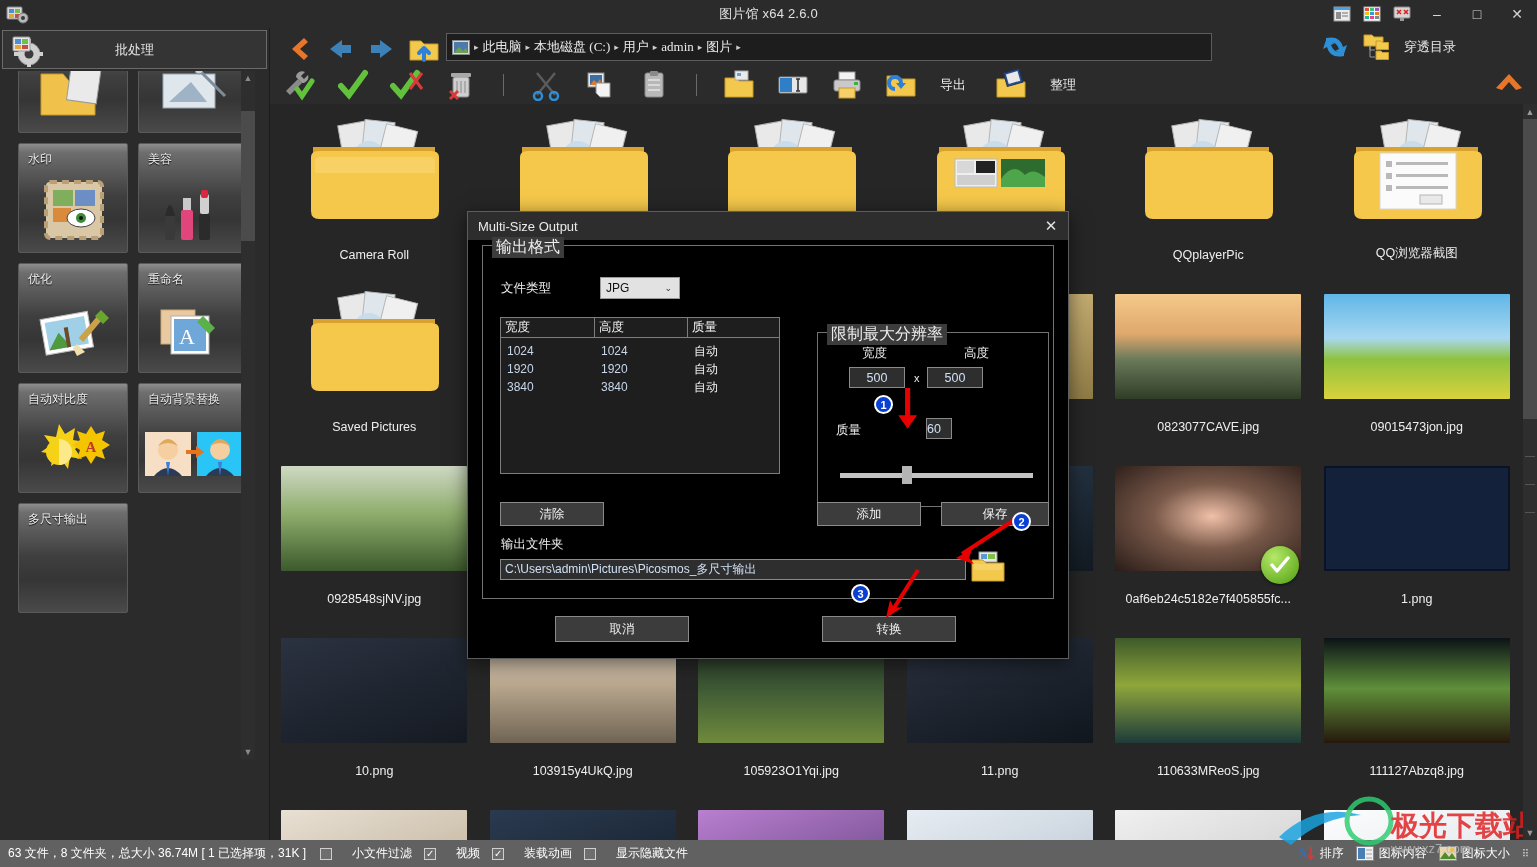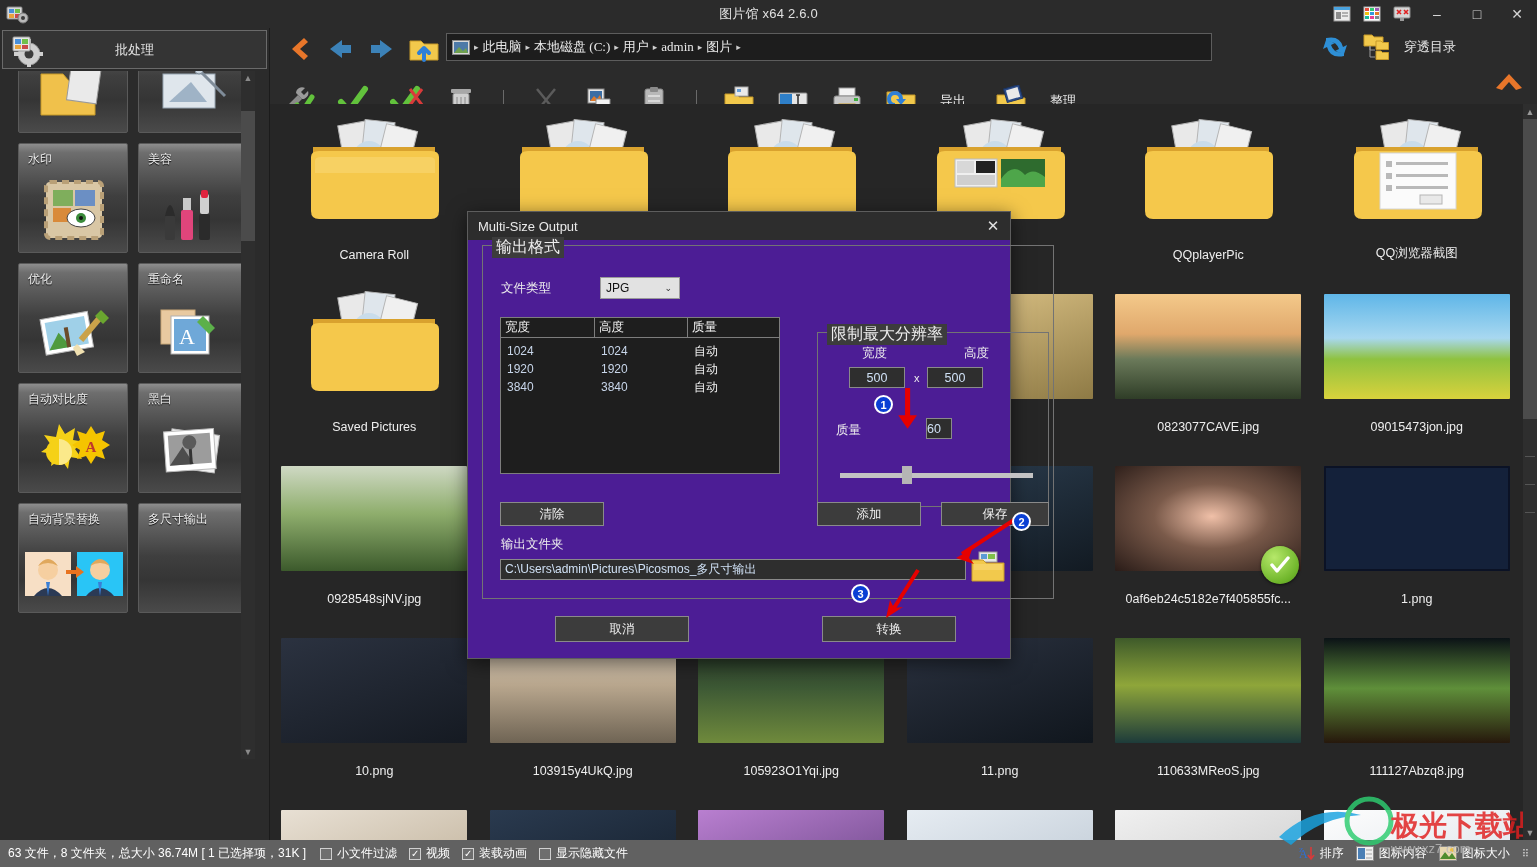--- a/index.html
+++ b/index.html
@@ -97,21 +97,21 @@
     position:absolute; left:176px; top:5px; width:766px; height:28px;
     background:#1d1d1d; border:1px solid #5d5d5d;
     display:flex; align-items:center; padding-left:5px; gap:4px;
   }
   .crumb{ font-size:13px; color:#eaeaea; font-family:"Liberation Serif","DejaVu Serif",serif; cursor:pointer; }
   .crumb-sep{ font-size:9px; color:#cfcfcf; }
   #refresh-ico{ position:absolute; left:1048px; top:4px; width:34px; height:30px; cursor:pointer; }
   #passthru{ position:absolute; left:1092px; top:4px; height:30px; display:flex; align-items:center; gap:6px; cursor:pointer; }
   #passthru .pt-label{ font-size:13px; }
 
-  #toolrow{ position:absolute; left:12px; top:56px; height:34px; display:flex; align-items:center; gap:20px; }
+  #toolrow{ position:absolute; left:12px; top:40px; height:34px; display:flex; align-items:center; gap:20px; }
   .tool{ width:34px; height:32px; position:relative; cursor:pointer; }
   .tool-sep{ width:1px; height:22px; background:#6a6a6a; margin:0 5px; }
   .tool-text{ font-size:13px; color:#eaeaea; margin-left:2px; margin-right:8px; cursor:pointer; }
   #collapse-ico{ position:absolute; right:10px; top:40px; width:36px; height:28px; cursor:pointer; }
 
   
   #grid-wrap{
     position:absolute; left:270px; top:104px; width:1267px; height:736px;
     background:#262626; overflow:hidden;
   }
@@ -143,32 +143,32 @@
   #grid-sb .thumb{ position:absolute; top:15px; width:14px; height:300px; background:#4b4b4b; }
   #grid-sb .tick{ position:absolute; right:2px; width:10px; height:1px; background:#555; }
 
   
   #statusbar{
     position:absolute; left:0; bottom:0; width:1537px; height:27px;
     background:#616161; display:flex; align-items:center; padding:0 8px;
     font-size:12px; color:#ffffff;
   }
   #statusbar .sep{ width:14px; }
-  .cbx{ display:flex; align-items:center; gap:5px; cursor:pointer; margin-right:12px; }
+  .cbx{ display:flex; align-items:center; gap:20px; cursor:pointer; margin-right:12px; }
   .cbx .box{
     width:12px; height:12px; border:1px solid #cfcfcf; background:#6e6e6e;
     display:flex; align-items:center; justify-content:center; font-size:10px; color:#fff;
   }
   #status-right{ position:absolute; right:8px; display:flex; align-items:center; gap:12px; }
   .sb-item{ display:flex; align-items:center; gap:5px; cursor:pointer; }
 
   
   #dialog{
-    position:absolute; left:467px; top:211px; width:544px; height:448px;
-    background:#4c1d95; border:1px solid #5d5d5d;
+    position:absolute; left:467px; top:211px; width:602px; height:448px;
+    background:#000000; border:1px solid #5d5d5d;
     box-shadow:0 4px 18px rgba(0,0,0,.55);
     z-index:50;
   }
   #dlg-titlebar{ height:28px; background:#2d2d2d; display:flex; align-items:center; position:relative; }
   #dlg-title{ margin-left:10px; font-size:13px; color:#eaeaea; }
   #dlg-close{
     position:absolute; right:0; top:0; width:34px; height:28px;
     display:flex; align-items:center; justify-content:center; cursor:pointer;
     color:#e2e2e2; font-size:15px;
   }
@@ -413,37 +413,20 @@
               <path d="M40 8 l6 10 10 -6 -2 12 12 2 -10 7 7 10 -12 -2 -2 12 -7 -10 -10 7 2 -12 -12 -2 10 -7 -7 -10 12 2z"></path>
             </g>
             <circle cx="40" cy="36" r="13" fill="#f5d117"></circle>
             <path d="M40 23 a13 13 0 0 1 0 26 z" fill="#fbe98a"></path>
             <path d="M72 10 l5 8 9 -3 -3 9 8 5 -8 5 3 9 -9 -3 -5 8 -5 -8 -9 3 3 -9 -8 -5 8 -5 -3 -9 9 3z" fill="#f5c400"></path>
             <text x="72" y="36" font-size="15" fill="#c0392b" font-weight="bold" text-anchor="middle" font-family="serif">A</text>
           </svg>
         </div>
       </div>
 
-      <div class="tile">
-        <div class="tlabel">黑白</div>
-        <div class="art">
-          <svg viewBox="0 0 110 72" width="110" height="72">
-            <g transform="rotate(8 55 36)">
-                <rect x="30" y="16" width="48" height="38" fill="#f2f2f2" stroke="#bbb"></rect>
-              </g>
-            <g transform="rotate(-4 55 36)">
-              <rect x="26" y="14" width="50" height="40" fill="#fff" stroke="#bbb"></rect>
-              <rect x="30" y="18" width="42" height="30" fill="#9c9c9c"></rect>
-              <path d="M30 48 l14 -18 l10 18 z" fill="#4d4d4d"></path>
-              <rect x="50" y="28" width="3" height="20" fill="#333"></rect>
-              <circle cx="51" cy="26" r="7" fill="#5a5a5a"></circle>
-            </g>
-          </svg>
-        </div>
-      </div>
 
 
       <div class="tile">
         <div class="tlabel">自动背景替换</div>
         <div class="art">
           <svg viewBox="0 0 110 72" width="110" height="72">
             <rect x="6" y="16" width="46" height="44" fill="#f7dfc5"></rect>
             <circle cx="29" cy="34" r="10" fill="#f6cfa0"></circle>
             <path d="M19 30 q10 -14 20 0 q-10 -6 -20 0z" fill="#e0a85c"></path>
             <path d="M15 60 q14 -16 28 0z" fill="#2b3a55"></path>

